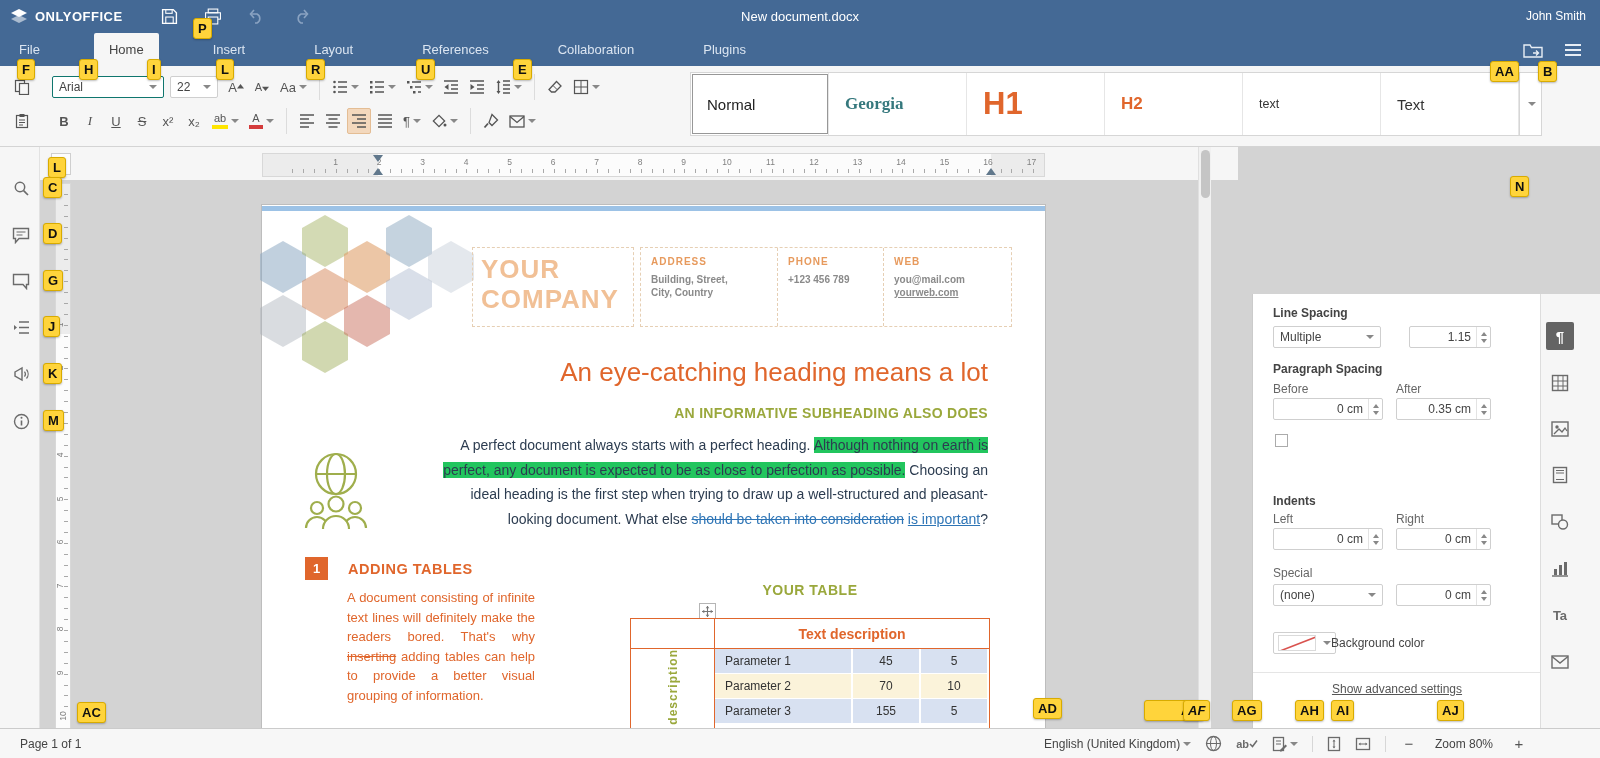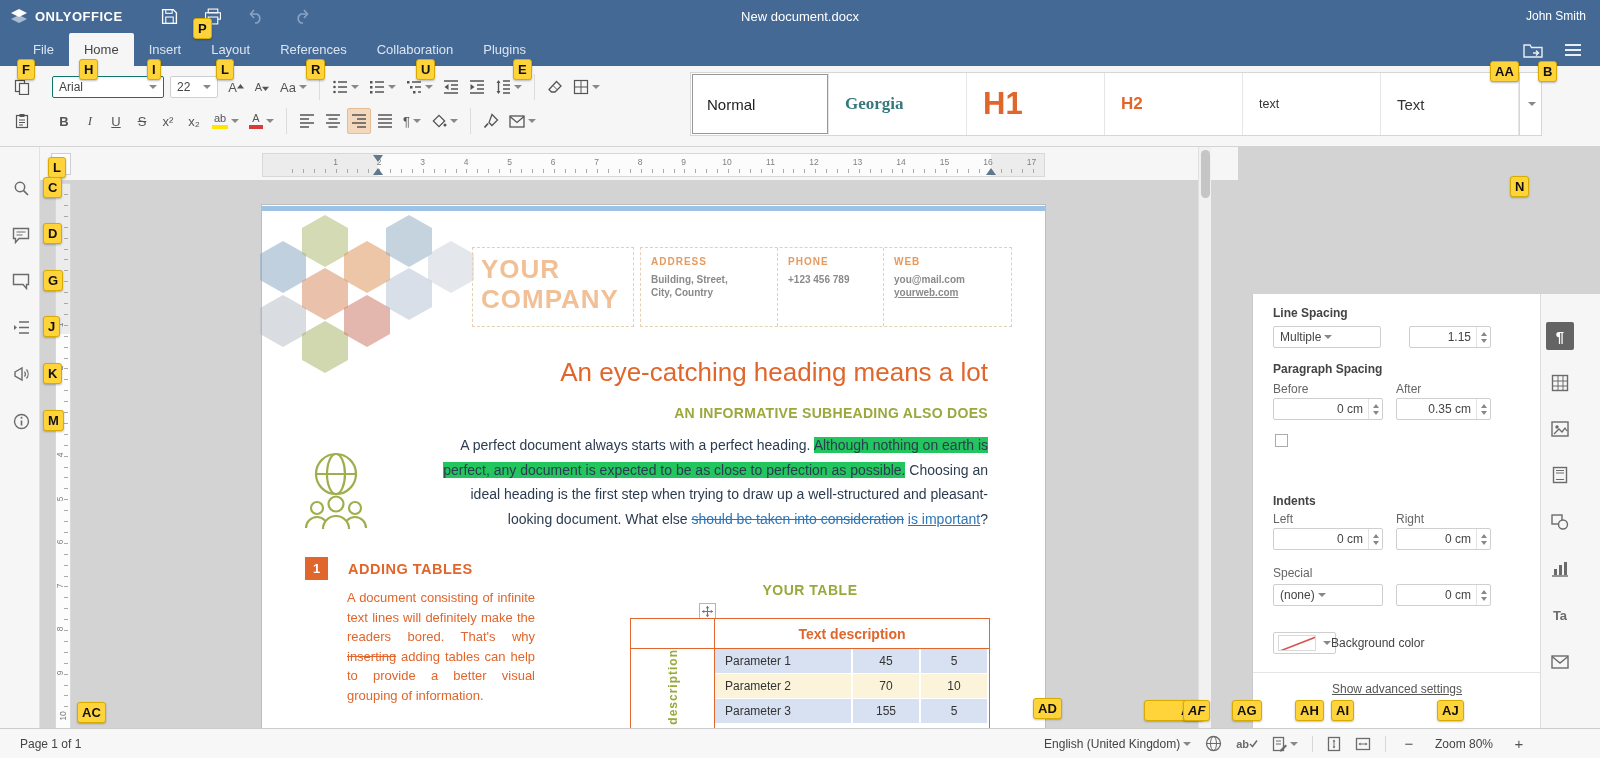--- a/index.html
+++ b/index.html
@@ -9,21 +9,21 @@
   
   .titlebar { position:absolute; top:0; left:0; width:1600px; height:33px; background:#446995; display:flex; align-items:center; }
   .logo { position:absolute; left:10px; top:0; height:33px; display:flex; align-items:center; gap:7px; color:#fff; font-weight:bold; font-size:13px; letter-spacing:.5px; }
   .qbtns { position:absolute; left:158px; top:0; height:33px; display:flex; align-items:center; gap:22px; }
   .qbtn { background:none; border:none; width:22px; height:22px; display:flex; align-items:center; justify-content:center; cursor:pointer; }
   .tb-title { position:absolute; left:0; right:0; top:0; height:33px; line-height:33px; text-align:center; color:#fff; font-size:13px; pointer-events:none; }
   .tb-user { position:absolute; right:14px; top:0; height:33px; line-height:33px; color:#fff; font-size:12px; }
 
   
   .menubar { position:absolute; top:33px; left:0; width:1600px; height:33px; background:#446995; }
-  .tabs { position:absolute; left:18px; top:0; height:33px; display:flex; }
+  .tabs { position:absolute; left:4px; top:0; height:33px; display:flex;gap:39px; }
   .tab { height:33px; line-height:33px; padding:0 15px; color:#dbe5f1; font-size:13px; cursor:pointer; }
   .tab.active { background:#f6f6f6; color:#444; border-radius:2px 2px 0 0; }
   .menu-right { position:absolute; right:16px; top:0; height:33px; display:flex; align-items:center; gap:18px; }
   .mbtn { background:none; border:none; width:22px; height:22px; display:flex; align-items:center; justify-content:center; cursor:pointer; }
 
   
   .toolbar { position:absolute; top:66px; left:0; width:1600px; height:81px; background:#f6f6f6; border-bottom:1px solid #d4d4d4; }
   .clipgrp { position:absolute; left:10px; top:8px; display:flex; flex-direction:column; gap:8px; }
   .trow1 { position:absolute; left:52px; top:8px; display:flex; align-items:center; gap:2px; }
   .trow2 { position:absolute; left:52px; top:42px; display:flex; align-items:center; gap:2px; }
@@ -109,21 +109,21 @@
   .tcell.c0 { padding-left:10px; }
   .tcell.c1,.tcell.c2 { justify-content:center; }
   .tone-blue .tcell { background:#d8e1f1; }
   .tone-cream .tcell { background:#fbf3da; }
 
   
   .panel { position:absolute; left:1252px; top:147px; width:288px; height:581px; background:#fff; border-left:1px solid #cbcbcb; }
   .p-title { position:absolute; left:20px; font-size:12px; font-weight:bold; color:#444; }
   .p-label { position:absolute; font-size:12px; color:#666; }
   .select,.spin { position:absolute; height:22px; background:#fff; border:1px solid #cfcfcf; border-radius:2px; display:flex; align-items:center; font-size:12px; color:#444; cursor:pointer; }
-  .select { padding:0 6px; }
+  .select { justify-content:space-between; padding:0 6px; }
   .spin .val { flex:1; text-align:right; padding-right:5px; }
   .spin .arrows { width:14px; height:20px; border-left:1px solid #e3e3e3; display:flex; flex-direction:column; align-items:center; justify-content:center; gap:3px; }
   .up-c { width:0; height:0; border-left:3px solid transparent; border-right:3px solid transparent; border-bottom:4px solid #888; }
   .dn-c { width:0; height:0; border-left:3px solid transparent; border-right:3px solid transparent; border-top:4px solid #888; }
   .cb { position:absolute; left:22px; width:13px; height:13px; border:1px solid #ababab; background:#fff; cursor:pointer; }
   .cb-label { position:absolute; left:44px; width:196px; font-size:12px; color:#444; line-height:16px; }
   .bgcolor { position:absolute; left:20px; height:22px; display:flex; align-items:center; border:1px solid #cfcfcf; border-radius:2px; background:#fff; cursor:pointer; padding-right:4px; }
   .swatch { width:38px; height:16px; margin:0 4px; border:1px solid #dadada; position:relative; background:#fff; overflow:hidden; }
   .p-sep { position:absolute; left:0; width:288px; border-top:1px solid #e5e5e5; }
   .adv-link { position:absolute; left:0; width:288px; text-align:center; font-size:12px; color:#555; text-decoration:underline; cursor:pointer; }

